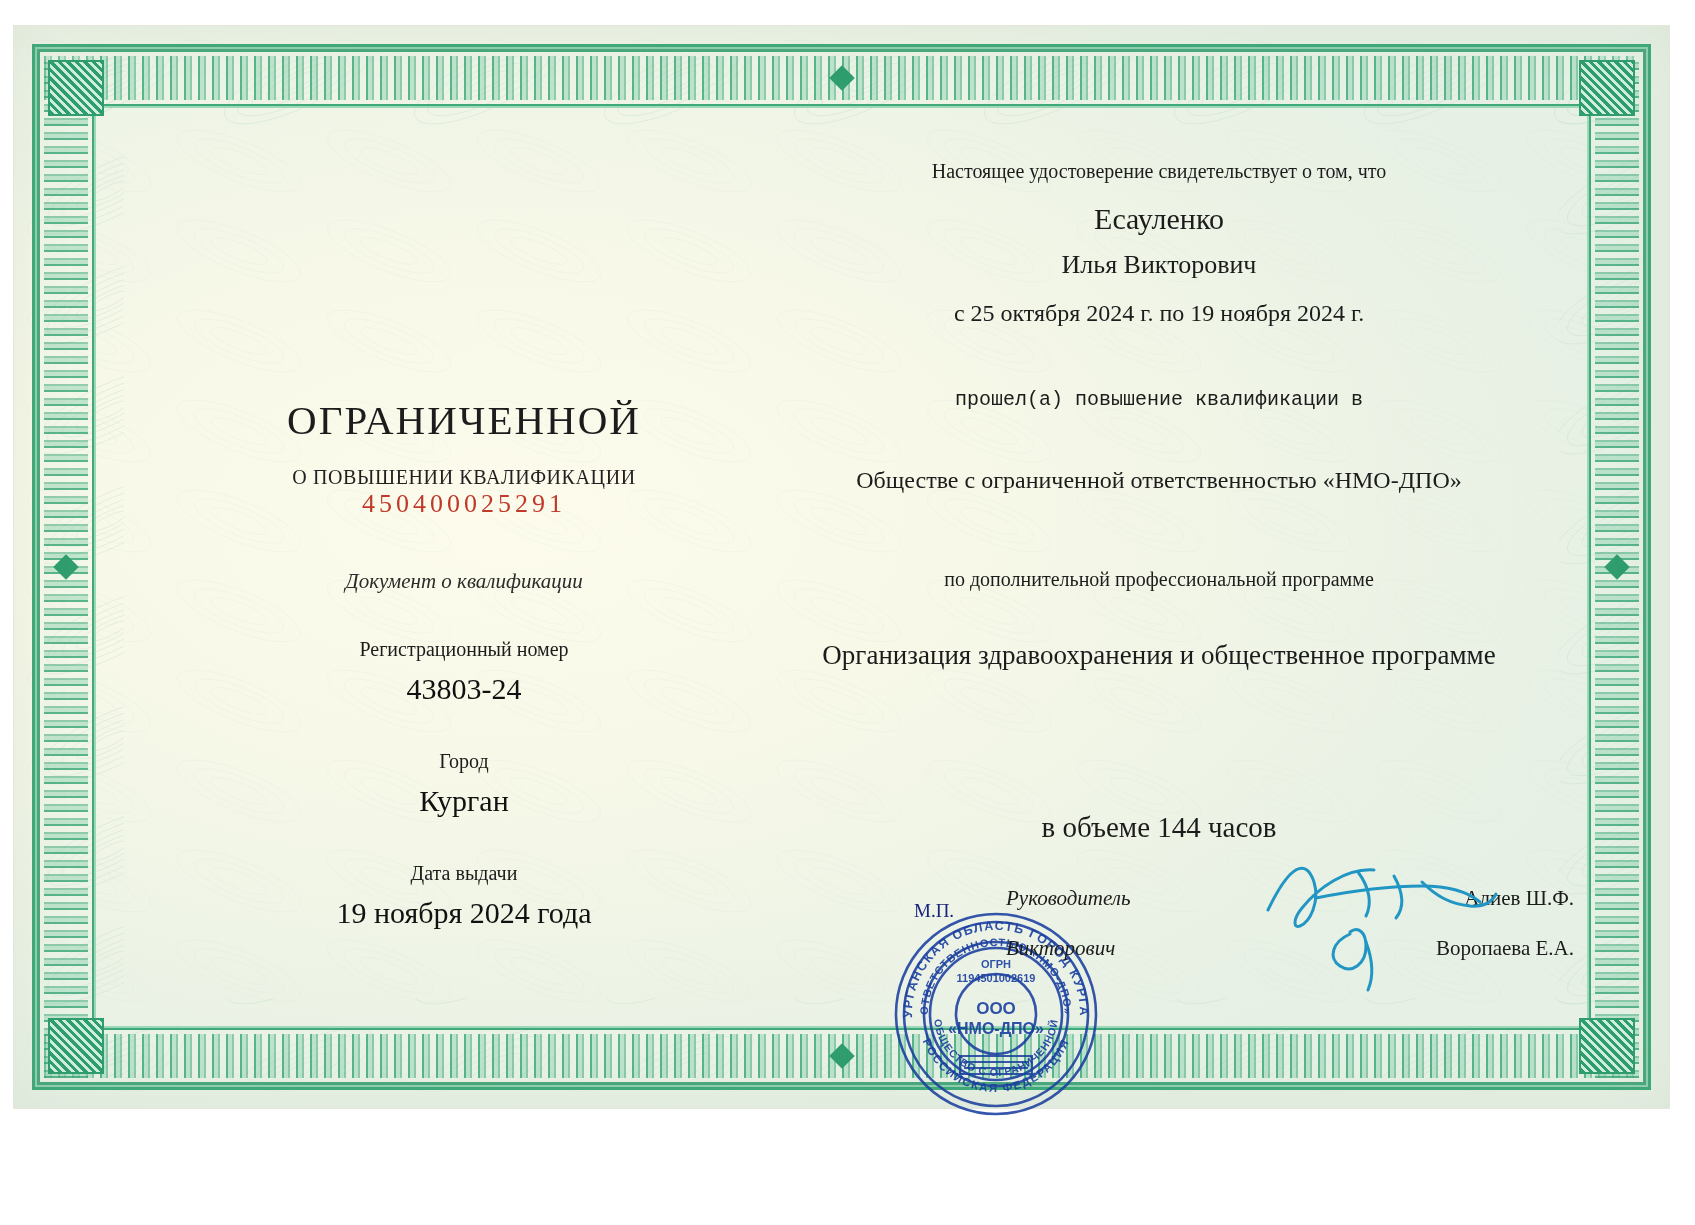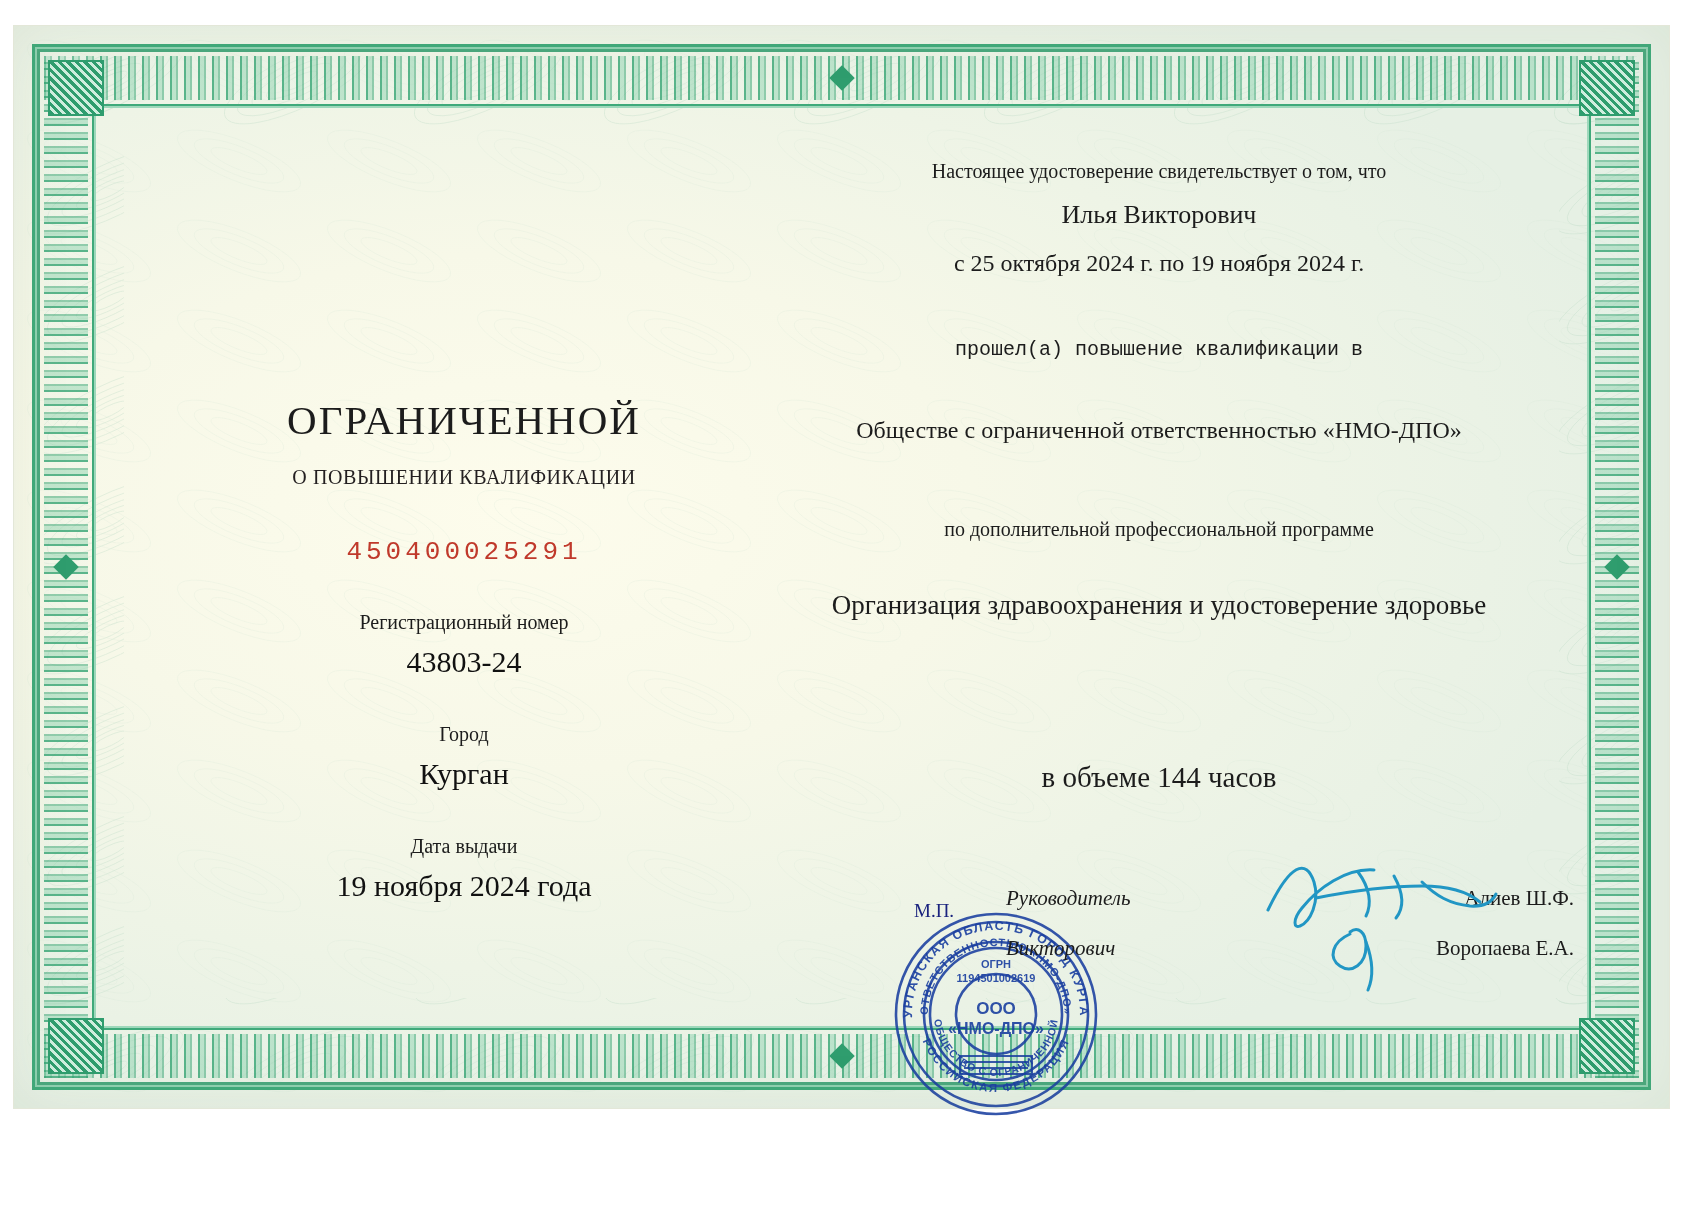--- a/index.html
+++ b/index.html
@@ -136,25 +136,24 @@
     letter-spacing: 2px;
     font-weight: 400;
     color: #1c1c1c;
   }
   .title-sub {
     margin-top: 22px;
     font-size: 20px;
     letter-spacing: 0.6px;
   }
   .serial {
-    margin-top: 48px;
     font-size: 26px;
     letter-spacing: 4px;
     color: #c0392b;
-    font-family: Liberation Mono, monospace;
+    font-family: Liberation Serif, serif;
   }
   .doc-kind {
     margin-top: 50px;
     font-size: 21px;
     font-style: italic;
     color: #2b2b2b;
   }
   .field {
     margin-top: 44px;
   }
@@ -299,47 +298,49 @@
     <div class="diamond bottom"></div>
     <div class="diamond left"></div>
     <div class="diamond right"></div>
 
     <div class="content">
 
       <div class="left-col">
         <div class="title-main">ОГРАНИЧЕННОЙ</div>
         <div class="title-sub">О ПОВЫШЕНИИ КВАЛИФИКАЦИИ</div>
         <div class="serial">450400025291</div>
+        <div class="doc-kind">Документ о квалификации</div>
 
         <div class="field">
           <div class="field-label">Регистрационный номер</div>
           <div class="field-value">43803-24</div>
         </div>
 
         <div class="field">
           <div class="field-label">Город</div>
           <div class="field-value">Курган</div>
         </div>
 
         <div class="field">
           <div class="field-label">Дата выдачи</div>
           <div class="field-value">19 ноября 2024 года</div>
         </div>
       </div>
 
       <div class="right-col">
         <div class="r-small">Настоящее удостоверение свидетельствует о том, что</div>
+        <div class="r-name">Есауленко</div>
         <div class="r-name2">Илья Викторович</div>
         <div class="r-period">с 25 октября 2024 г. по 19 ноября 2024 г.</div>
 
         <div class="r-small r-gap-1">прошел(а) повышение квалификации в</div>
         <div class="r-org">Обществе с ограниченной ответственностью «НМО-ДПО»</div>
 
         <div class="r-small r-gap-2">по дополнительной профессиональной программе</div>
-        <div class="r-program">Организация здравоохранения и удостоверение здоровье</div>
+        <div class="r-program">Организация здравоохранения и общественное программе</div>
 
         <div class="r-hours">в объеме 144 часов</div>
       </div>
 
       <svg class="stamp" viewBox="0 0 212 212">
         <defs>
           <path id="arcTop" d="M 22,106 A 84,84 0 0 1 190,106"></path>
           <path id="arcBottom" d="M 28,106 A 78,78 0 0 0 184,106"></path>
           <path id="arcTop2" d="M 38,106 A 68,68 0 0 1 174,106"></path>
           <path id="arcBottom2" d="M 44,106 A 62,62 0 0 0 168,106"></path>

